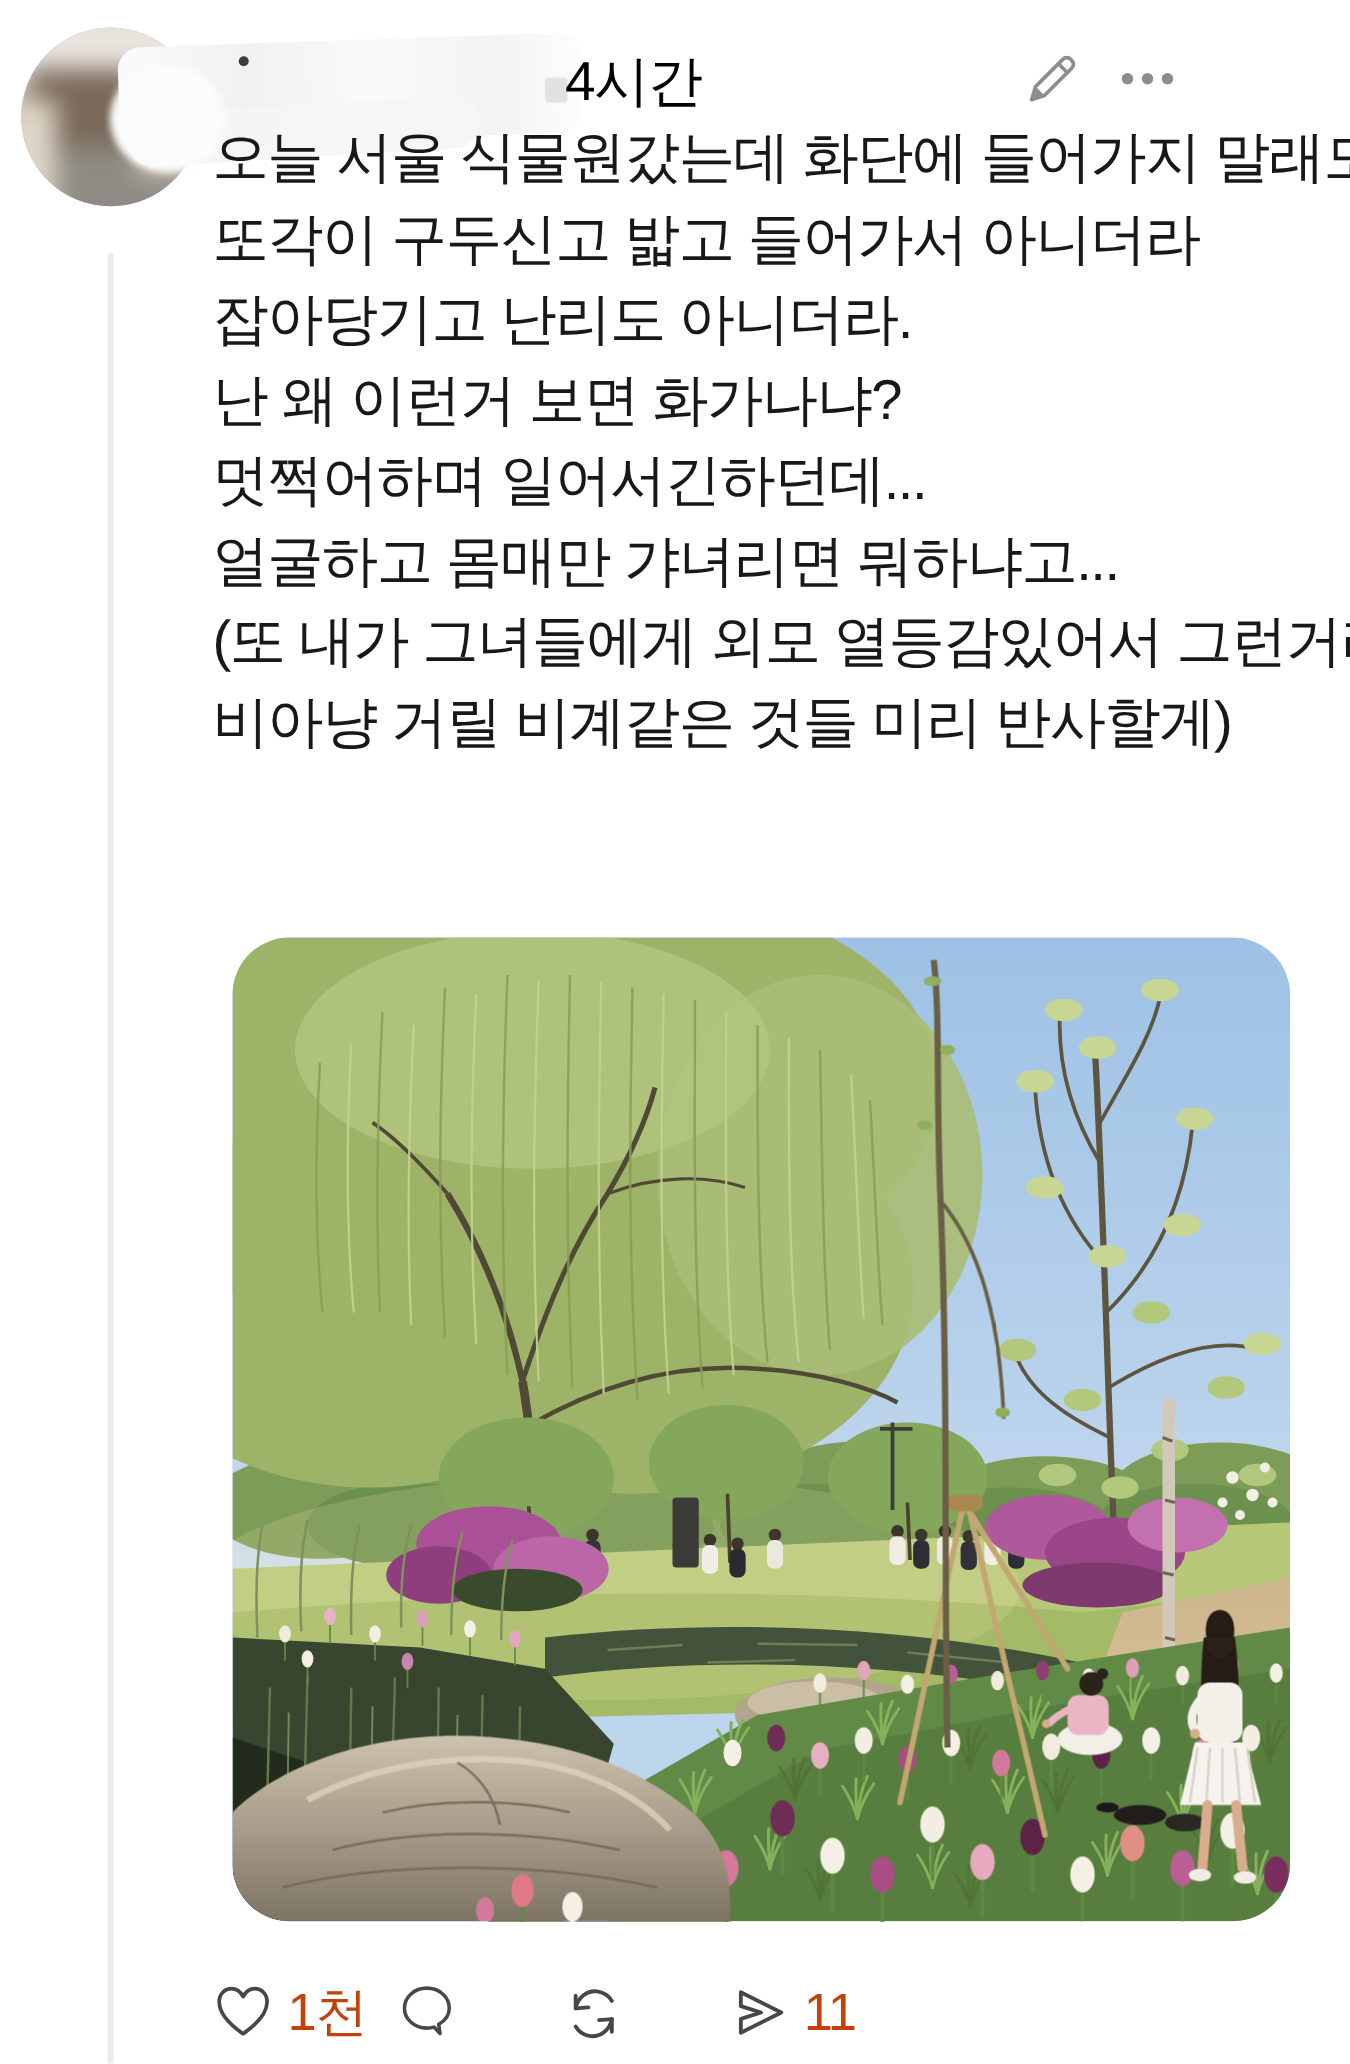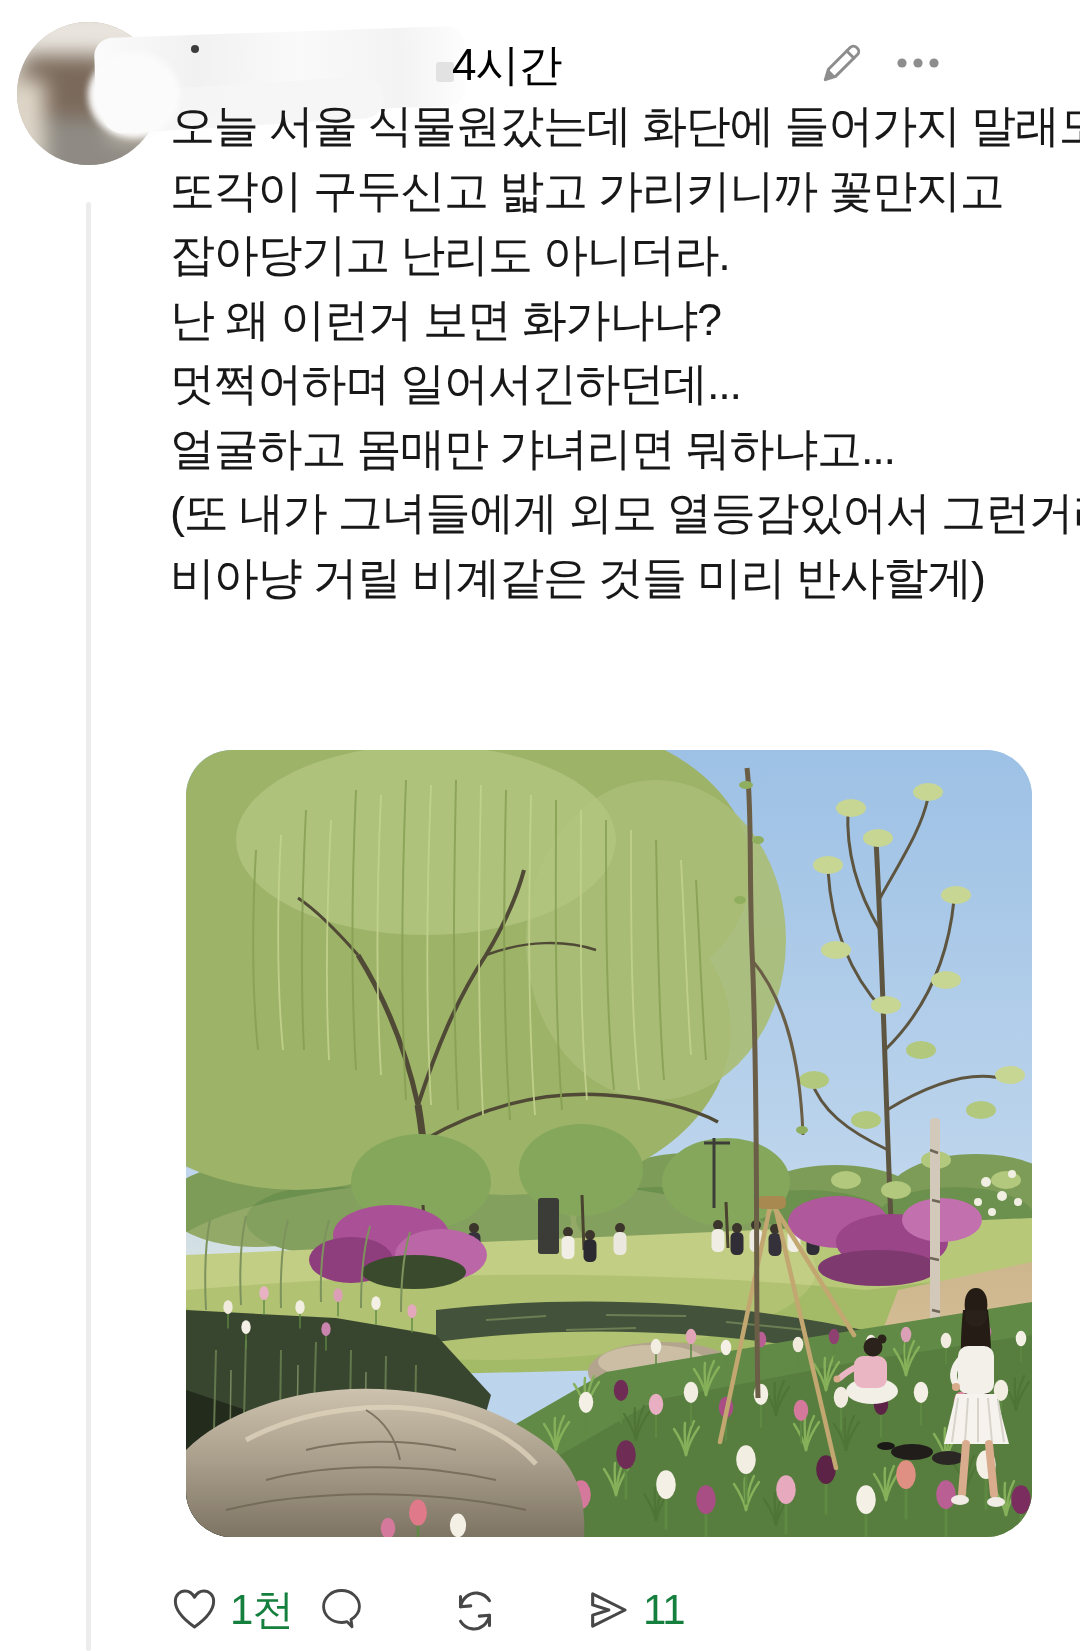--- a/index.html
+++ b/index.html
@@ -38,21 +38,21 @@
   
   .post-body{position:absolute;left:170px;top:94px;width:870px;}
   .post-line{font-size:45px;line-height:64.5px;letter-spacing:-1.2px;color:#181818;white-space:nowrap;}
 
   
   .photo{position:absolute;left:186px;top:750px;width:846px;height:787px;margin:0;border-radius:46px;overflow:hidden;background:#bcd4ec;}
   .photo svg{display:block;}
 
   
   .action{position:absolute;top:1586px;display:flex;align-items:center;gap:12px;background:none;border:none;padding:0;cursor:pointer;}
-  .action .count{font-size:42px;color:#15803d;letter-spacing:-1px;line-height:48px;}
+  .action .count{font-size:42px;color:#c2410c;letter-spacing:-1px;line-height:48px;}
   .a-like{left:171px;}
   .a-comment{left:308px;flex-direction:column;}
   .a-repost{left:452px;flex-direction:column;}
   .a-share{left:585px;text-align:right;}
   .action svg{display:block;}
 </style>
 </head>
 <body>
 
 <div class="thread-line"></div>
@@ -89,21 +89,21 @@
     <svg width="46" height="14" viewBox="0 0 46 14" fill="#8d8d8d">
       <circle cx="7" cy="7" r="4.6"></circle>
         <circle cx="23" cy="7" r="4.6"></circle>
         <circle cx="39" cy="7" r="4.6"></circle>
     </svg>
   </span>
 </button>
 
 <main class="post-body">
   <div class="post-line">오늘 서울 식물원갔는데 화단에 들어가지 말래도</div>
-  <div class="post-line">또각이 구두신고 밟고 가리키니까 꽃만지고</div>
+  <div class="post-line">또각이 구두신고 밟고 들어가서 아니더라</div>
   <div class="post-line">잡아당기고 난리도 아니더라.</div>
   <div class="post-line">난 왜 이런거 보면 화가나냐?</div>
   <div class="post-line">멋쩍어하며 일어서긴하던데...</div>
   <div class="post-line">얼굴하고 몸매만 갸녀리면 뭐하냐고...</div>
   <div class="post-line">(또 내가 그녀들에게 외모 열등감있어서 그런거라고</div>
   <div class="post-line">비아냥 거릴 비계같은 것들 미리 반사할게)</div>
 </main>
 
 <figure class="photo">
   <svg width="846" height="787" viewBox="0 0 846 787">

